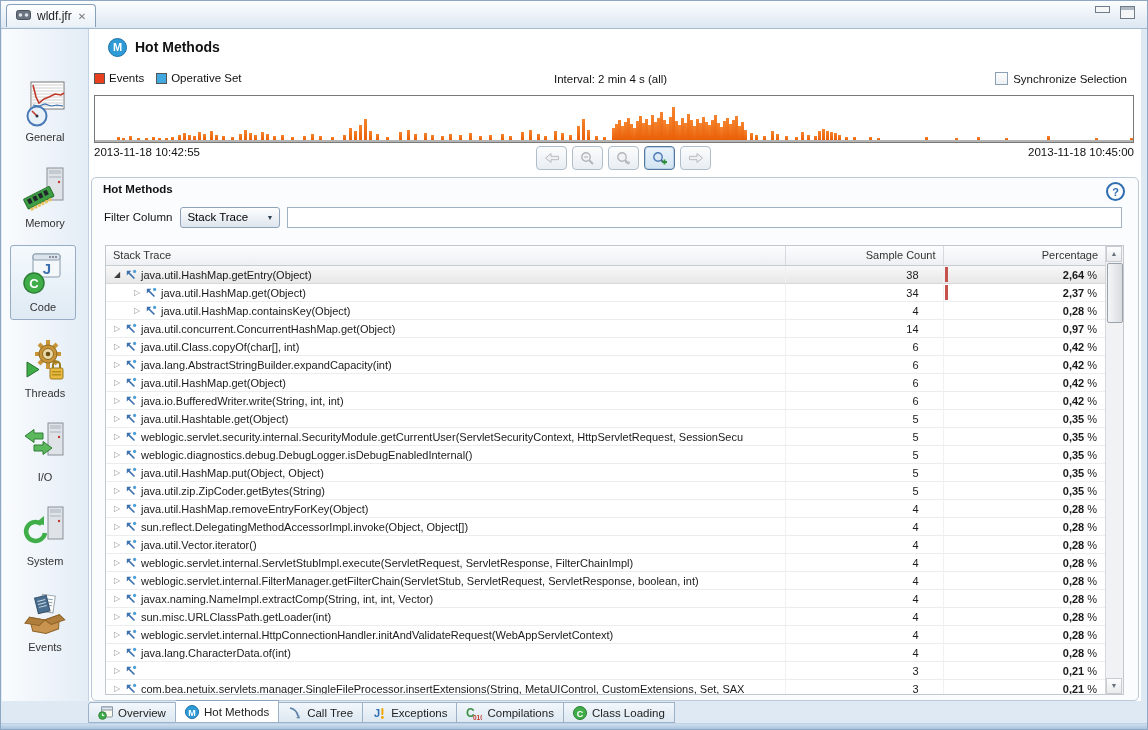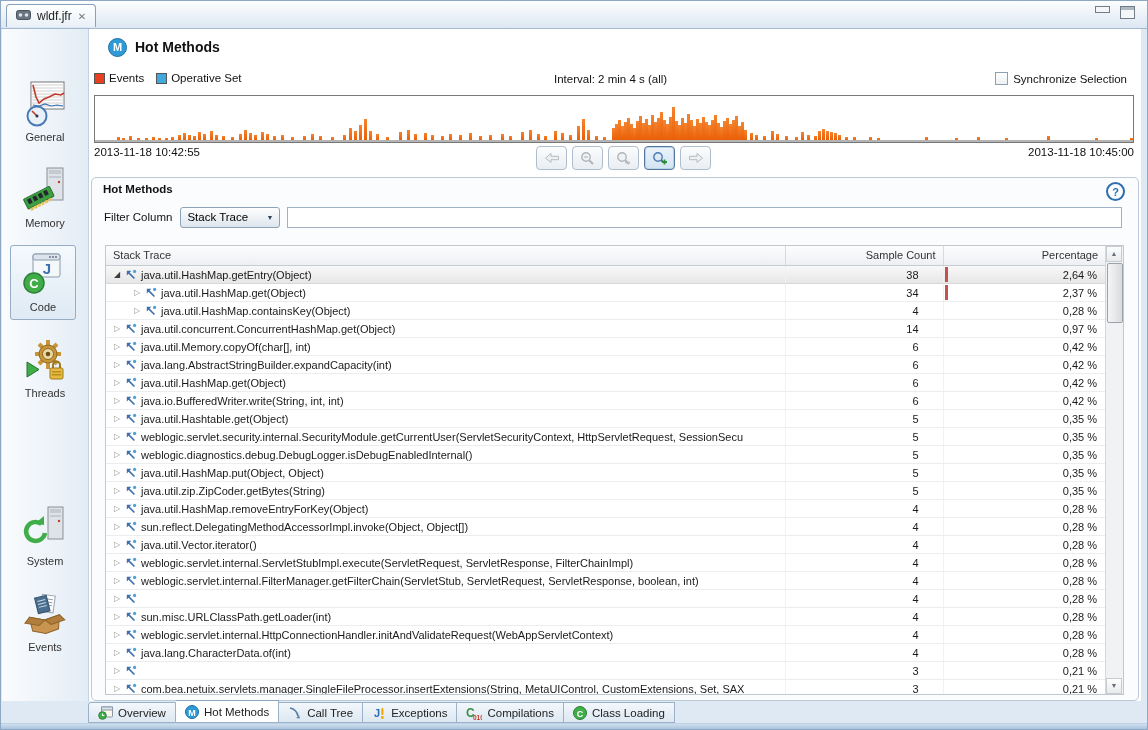--- a/index.html
+++ b/index.html
@@ -70,21 +70,21 @@
     background:linear-gradient(#fdfdfe,#edf0f3);font-size:11px;color:#333;}
   .th{box-sizing:border-box;border-right:1px solid #d5dade;padding:3px 7px 0;}
   .th.num{text-align:right;}
   .trow{display:flex;height:18px;box-sizing:border-box;border-bottom:1px solid #ebedef;
     font-size:11px;color:#1a1a1a;align-items:center;cursor:default;}
   .trow.selected{background:linear-gradient(#f8f8f8,#e7e7e7);border-bottom:1px solid #d8d8d8;}
   .td{box-sizing:border-box;height:100%;display:flex;align-items:center;overflow:hidden;}
   .td.c1{width:682px;border-right:1px solid #f0f1f2;white-space:nowrap;}
   .td.c2{width:158px;border-right:1px solid #f0f1f2;justify-content:flex-end;padding-right:24px;}
   .td.c3{width:162px;justify-content:flex-end;padding-right:8px;position:relative;}
-  .td.c3 b{font-weight:normal;}
+  .td.c3 b{font-weight:bold;}
   .pctbar{position:absolute;left:1px;top:1px;bottom:1px;background:#c4524e;}
   .twistie{width:14px;text-align:center;font-size:8px;color:#9a9a9a;flex:none;}
   .twistie.exp{color:#3c3c3c;}
   .micon{flex:none;margin:0 4px 0 1px;display:flex;}
   
   .vscroll{width:17px;background:#f1f2f3;border-left:1px solid #d4d8dc;position:relative;}
   .sbtn{position:absolute;left:0;width:16px;height:16px;background:linear-gradient(#fdfdfd,#e8eaec);
     border:1px solid #c8ccd0;box-sizing:border-box;color:#68707a;font-size:7px;text-align:center;line-height:14px;}
   .sbtn.up{top:0;} .sbtn.down{bottom:0;}
   .sthumb{position:absolute;left:1px;top:17px;width:14px;height:58px;border:1px solid #9aa2ac;border-radius:2px;
@@ -171,20 +171,28 @@
             </g>
             <circle cx="26" cy="19" r="9" fill="#c89438" stroke="#8f6a20"></circle>
             <circle cx="26" cy="19" r="5.5" fill="#ecd9a8" stroke="#8f6a20"></circle>
             <circle cx="26" cy="19" r="2.3" fill="#6b4f18"></circle>
             <path d="M5 27v15l12-7.5z" fill="#3fae49" stroke="#27702c"></path>
             <rect x="28" y="33" width="13" height="11" rx="1.5" fill="#e8b93e" stroke="#9a7a1e"></rect>
             <path d="M31 33v-3a3.5 3.5 0 017 0v3" fill="none" stroke="#9a7a1e" stroke-width="2"></path>
             <rect x="30" y="36" width="9" height="1.5" fill="#b5901e"></rect>
             <rect x="30" y="39" width="9" height="1.5" fill="#b5901e"></rect>
           </svg></span><span>Threads</span></div>
+      <div class="side-item" style="top: 390px;"><span class="icn"><svg width="46" height="50" viewBox="0 0 46 50">
+            <rect x="26" y="4" width="15" height="32" fill="#dfe3e8" stroke="#8a9098"></rect>
+            <rect x="28" y="6" width="11" height="4" fill="#c4cad1"></rect>
+            <rect x="28" y="12" width="11" height="2" fill="#c4cad1"></rect>
+            <circle cx="37" cy="18" r="1.2" fill="#c0392b"></circle>
+            <path d="M21 14h-9v-3.5L3 17l9 6.5V20h9z" fill="#5cb85c" stroke="#2e7f36"></path>
+            <path d="M12 26h9v-3.5L30 29l-9 6.5V32h-9z" fill="#5cb85c" stroke="#2e7f36"></path>
+          </svg></span><span>I/O</span></div>
       <div class="side-item" style="top: 474px;"><span class="icn"><svg width="46" height="50" viewBox="0 0 46 50">
             <rect x="26" y="4" width="15" height="32" fill="#dfe3e8" stroke="#8a9098"></rect>
             <rect x="28" y="6" width="11" height="4" fill="#c4cad1"></rect>
             <rect x="28" y="12" width="11" height="2" fill="#c4cad1"></rect>
             <circle cx="37" cy="18" r="1.2" fill="#c0392b"></circle>
             <path d="M23 30a9.5 9.5 0 11-3.5-9" fill="none" stroke="#3fae49" stroke-width="4.5"></path>
             <path d="M22 13v9l-9-1.5z" fill="#3fae49"></path>
           </svg></span><span>System</span></div>
       <div class="side-item" style="top: 560px;"><span class="icn"><svg width="46" height="50" viewBox="0 0 46 50">
             <g transform="rotate(8 25 16)">
@@ -501,21 +509,21 @@
               </div>
               <div class="trow">
                 <div class="td c1" style="padding-left: 4px;">
                   <span class="twistie">▷</span>
                   <span class="micon">
                     <svg width="12" height="12" viewBox="0 0 12 12">
                       <circle cx="9.6" cy="2.4" r="1.6" fill="#4aa0d8"></circle>
                       <path d="M1.8 1.8h4.6L4.6 3.6 10 9 8.9 10.1 3.5 4.7 1.8 6.4z" fill="#3b6fae"></path>
                     </svg>
                   </span>
-                  <span>java.util.Memory.copyOf(char[], int)</span>
+                  <span>java.util.Class.copyOf(char[], int)</span>
                 </div>
                 <div class="td c2">6</div>
                 <div class="td c3">
                   <b>0,42</b>
                   <span>&nbsp;%</span>
                 </div>
               </div>
               <div class="trow">
                 <div class="td c1" style="padding-left: 4px;">
                   <span class="twistie">▷</span>
@@ -739,20 +747,21 @@
               </div>
               <div class="trow">
                 <div class="td c1" style="padding-left: 4px;">
                   <span class="twistie">▷</span>
                   <span class="micon">
                     <svg width="12" height="12" viewBox="0 0 12 12">
                       <circle cx="9.6" cy="2.4" r="1.6" fill="#4aa0d8"></circle>
                       <path d="M1.8 1.8h4.6L4.6 3.6 10 9 8.9 10.1 3.5 4.7 1.8 6.4z" fill="#3b6fae"></path>
                     </svg>
                   </span>
+                  <span>javax.naming.NameImpl.extractComp(String, int, int, Vector)</span>
                 </div>
                 <div class="td c2">4</div>
                 <div class="td c3">
                   <b>0,28</b>
                   <span>&nbsp;%</span>
                 </div>
               </div>
               <div class="trow">
                 <div class="td c1" style="padding-left: 4px;">
                   <span class="twistie">▷</span>

